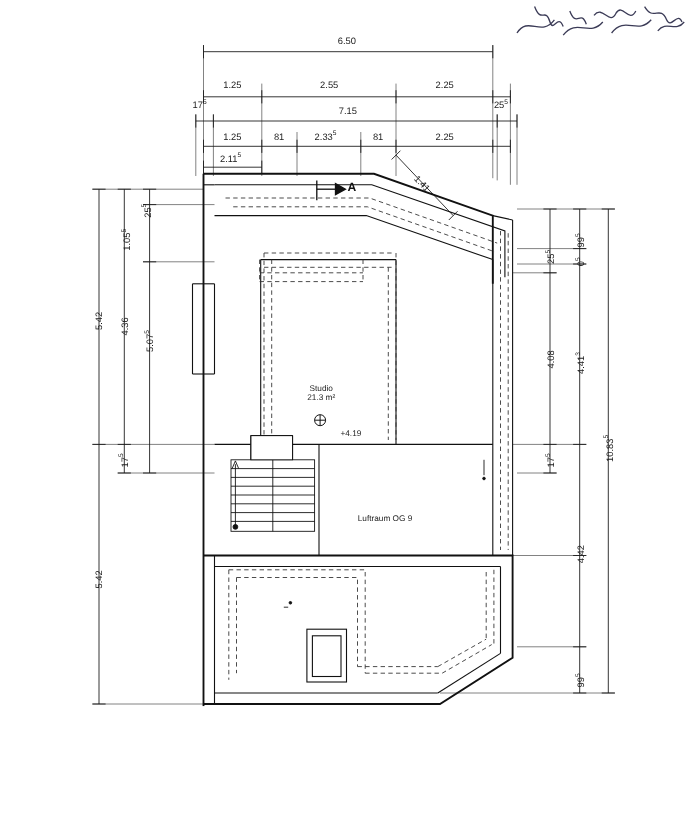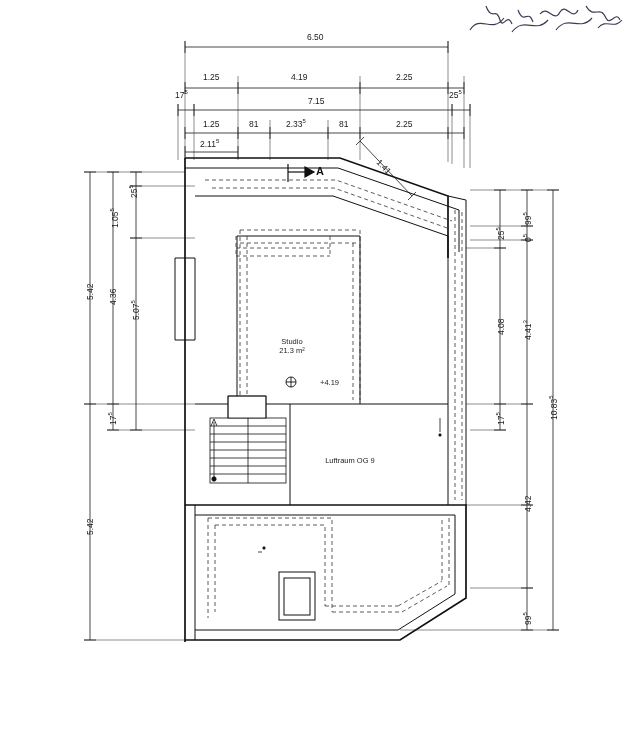--- a/index.html
+++ b/index.html
@@ -39,20 +39,21 @@
     vertical-align: super;
     line-height: 0;
   }
   .room {
     position: absolute;
     font-size: 7.5px;
     color: #222;
     white-space: nowrap;
     text-align: center;
     line-height: 1.25;
+    margin-top: 11px;
   }
   .mark-a {
     position: absolute;
     font-size: 11px;
     font-weight: bold;
     color: #111;
   }
 </style>
 </head>
 <body>
@@ -299,21 +300,21 @@
       <path d="M470,30 C480,14 492,34 504,18"></path>
       <path d="M512,32 C524,16 536,34 548,20"></path>
       <path d="M556,30 C568,14 580,32 592,18"></path>
       <path d="M598,28 C606,18 614,30 622,20"></path>
     </g>
   </svg>
 
   <div class="lbl" style="left:307px; top:33px;">6.50</div>
 
   <div class="lbl" style="left:203px; top:73px;">1.25</div>
-  <div class="lbl" style="left:291px; top:73px;">4.19</div>
+  <div class="lbl" style="left:291px; top:73px;">2.55</div>
   <div class="lbl" style="left:396px; top:73px;">2.25</div>
 
   <div class="lbl" style="left:175px; top:91px;"><span>17</span><sup>5</sup></div>
   <div class="lbl" style="left:308px; top:97px;">7.15</div>
   <div class="lbl" style="left:449px; top:91px;"><span>25</span><sup>5</sup></div>
 
   <div class="lbl" style="left:203px; top:120px;">1.25</div>
   <div class="lbl" style="left:249px; top:120px;">81</div>
   <div class="lbl" style="left:286px; top:120px;"><span>2.33</span><sup>5</sup></div>
   <div class="lbl" style="left:339px; top:120px;">81</div>
@@ -342,20 +343,20 @@
   <div class="lbl rot" style="left:524px; top:340px;"><span>4.41</span><sup>3</sup></div>
   <div class="lbl rot" style="left:524px; top:512px;">4.42</div>
   <div class="lbl rot" style="left:524px; top:625px;"><span>99</span><sup>5</sup></div>
 
   <div class="lbl rot" style="left:550px; top:420px;"><span>10.83</span><sup>5</sup></div>
 
   <div class="room" style="left:262px; top:337px; width:60px;">
     <div>Studio</div>
     <div>21.3 m²</div>
   </div>
-  <div class="room" style="left:299px; top:378px; width:40px; text-align:right;">+4.19</div>
+  <div class="room" style="left:299px; top:378px; width:40px; text-align:center;">+4.19</div>
 
   <div class="room" style="left:305px; top:456px; width:90px;">Luftraum OG 9</div>
 
   <div class="mark-a" style="left:316px; top:165px;">A</div>
   <div class="mark-a" style="left:260px; top:645px;">A</div>
 
 </div>
 
 </body></html>

